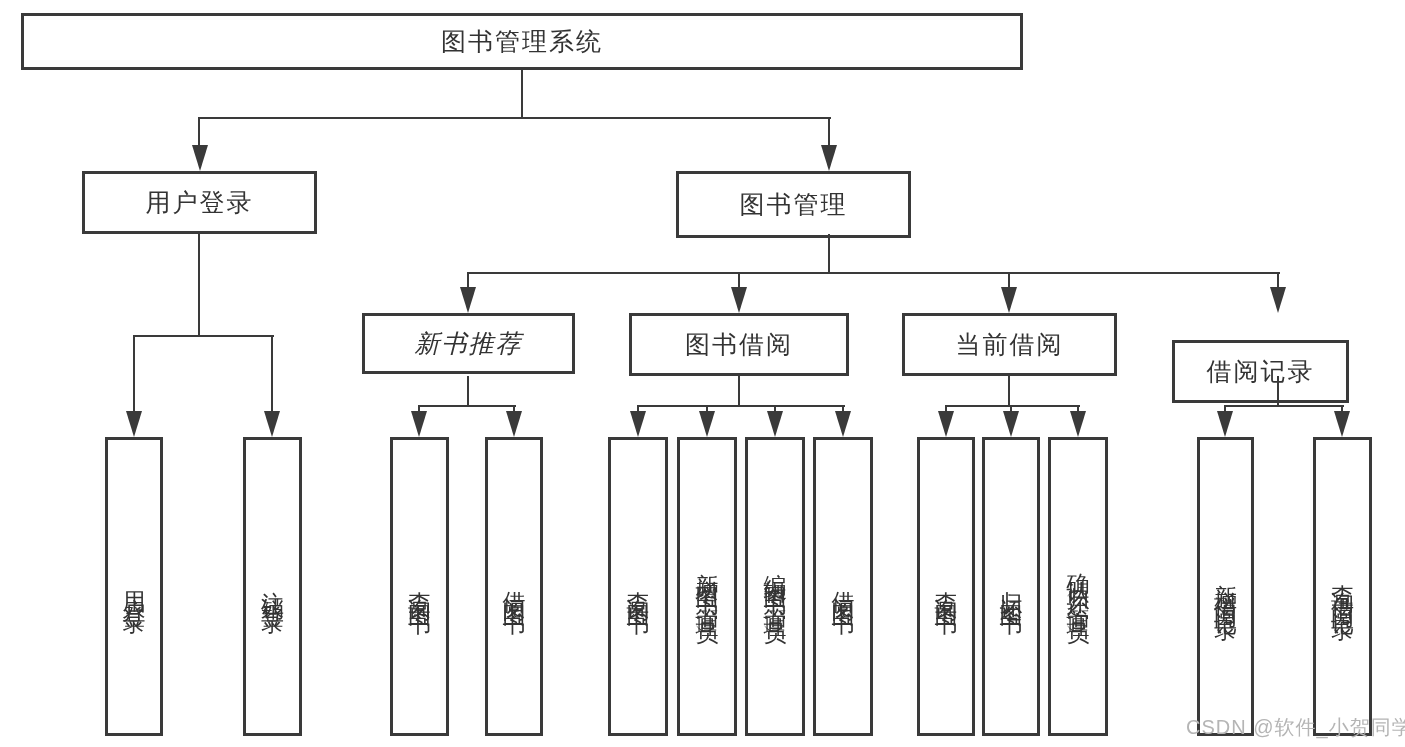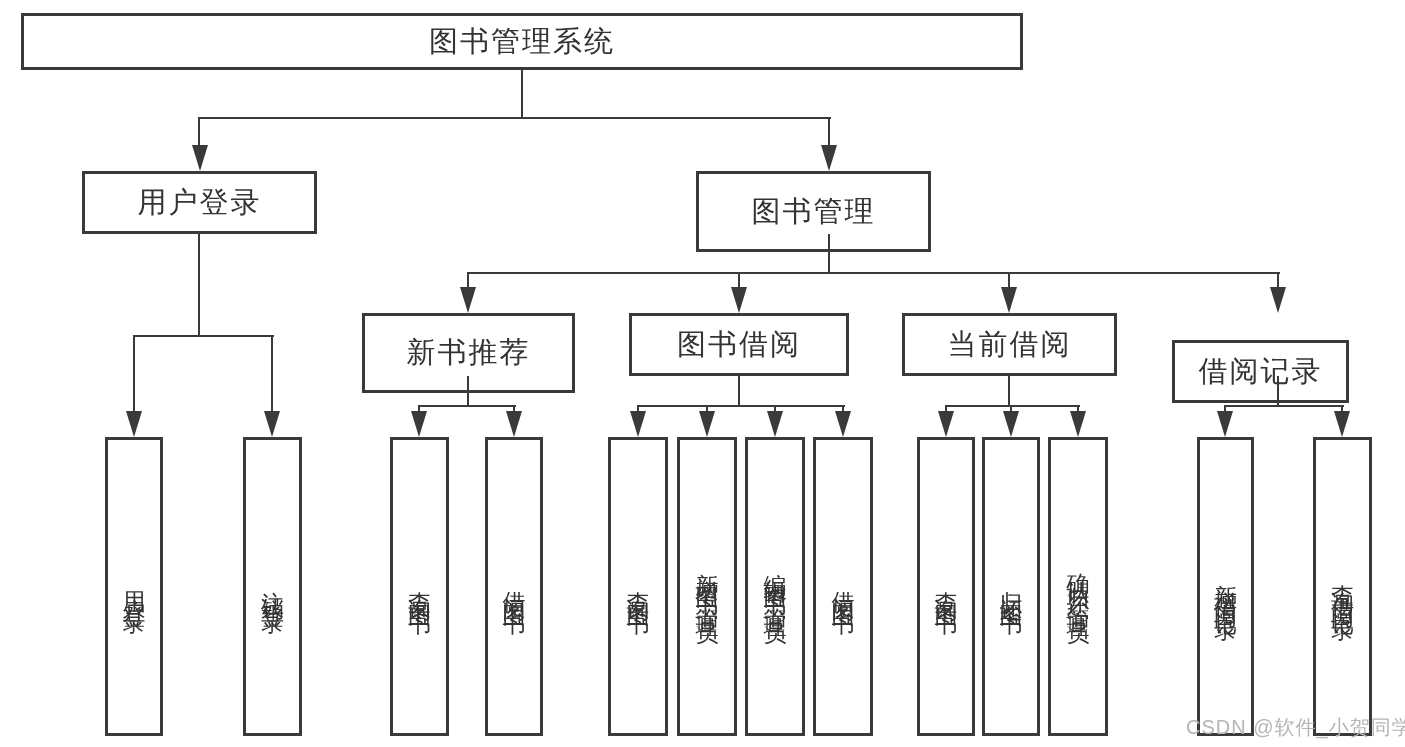--- a/index.html
+++ b/index.html
@@ -19,21 +19,21 @@
   .box{
     position:absolute;
     box-sizing:border-box;
     border:3px solid var(--line);
     background:#fff;
     display:flex;
     align-items:center;
     justify-content:center;
   }
   .htext{
-    font-size:29px;
+    font-size:25px;
     letter-spacing:2px;
     color:var(--text);
     white-space:nowrap;
   }
   .vtext{
     writing-mode:vertical-rl;
     text-orientation:mixed;
     font-size:23px;
     letter-spacing:7px;
     color:var(--text);
@@ -69,21 +69,21 @@
   <div class="vline" style="left:521px;top:70px;height:48px;"></div>
   <div class="hline" style="left:198px;top:117px;width:633px;"></div>
   <div class="vline" style="left:198px;top:117px;height:29px;"></div>
   <div class="arrow" style="left:192px;top:145px;"></div>
   <div class="vline" style="left:828px;top:117px;height:29px;"></div>
   <div class="arrow" style="left:821px;top:145px;"></div>
 
   <div class="box" style="left:82px;top:171px;width:235px;height:63px;">
     <span class="htext">用户登录</span>
   </div>
-  <div class="box" style="left:696px;top:171px;width:235px;height:81px;">
+  <div class="box" style="left:676px;top:171px;width:235px;height:67px;">
     <span class="htext">图书管理</span>
   </div>
 
   <div class="vline" style="left:198px;top:234px;height:103px;"></div>
   <div class="hline" style="left:133px;top:335px;width:141px;"></div>
   <div class="vline" style="left:133px;top:335px;height:78px;"></div>
   <div class="arrow" style="left:126px;top:411px;"></div>
   <div class="vline" style="left:271px;top:335px;height:78px;"></div>
   <div class="arrow" style="left:264px;top:411px;"></div>
 
@@ -91,21 +91,21 @@
   <div class="hline" style="left:467px;top:272px;width:813px;"></div>
   <div class="vline" style="left:467px;top:272px;height:17px;"></div>
   <div class="arrow" style="left:460px;top:287px;"></div>
   <div class="vline" style="left:738px;top:272px;height:17px;"></div>
   <div class="arrow" style="left:731px;top:287px;"></div>
   <div class="vline" style="left:1008px;top:272px;height:17px;"></div>
   <div class="arrow" style="left:1001px;top:287px;"></div>
   <div class="vline" style="left:1277px;top:272px;height:17px;"></div>
   <div class="arrow" style="left:1270px;top:287px;"></div>
 
-  <div class="box" style="left:362px;top:313px;width:213px;height:80px;">
+  <div class="box" style="left:362px;top:313px;width:213px;height:61px;font-style:italic;">
     <span class="htext">新书推荐</span>
   </div>
   <div class="box" style="left:902px;top:313px;width:215px;height:63px;">
     <span class="htext">当前借阅</span>
   </div>
   <div class="box" style="left:629px;top:313px;width:220px;height:63px;">
     <span class="htext">图书借阅</span>
   </div>
   <div class="box" style="left:1172px;top:313px;width:177px;height:63px;margin-top:27px;">
     <span class="htext">借阅记录</span>

